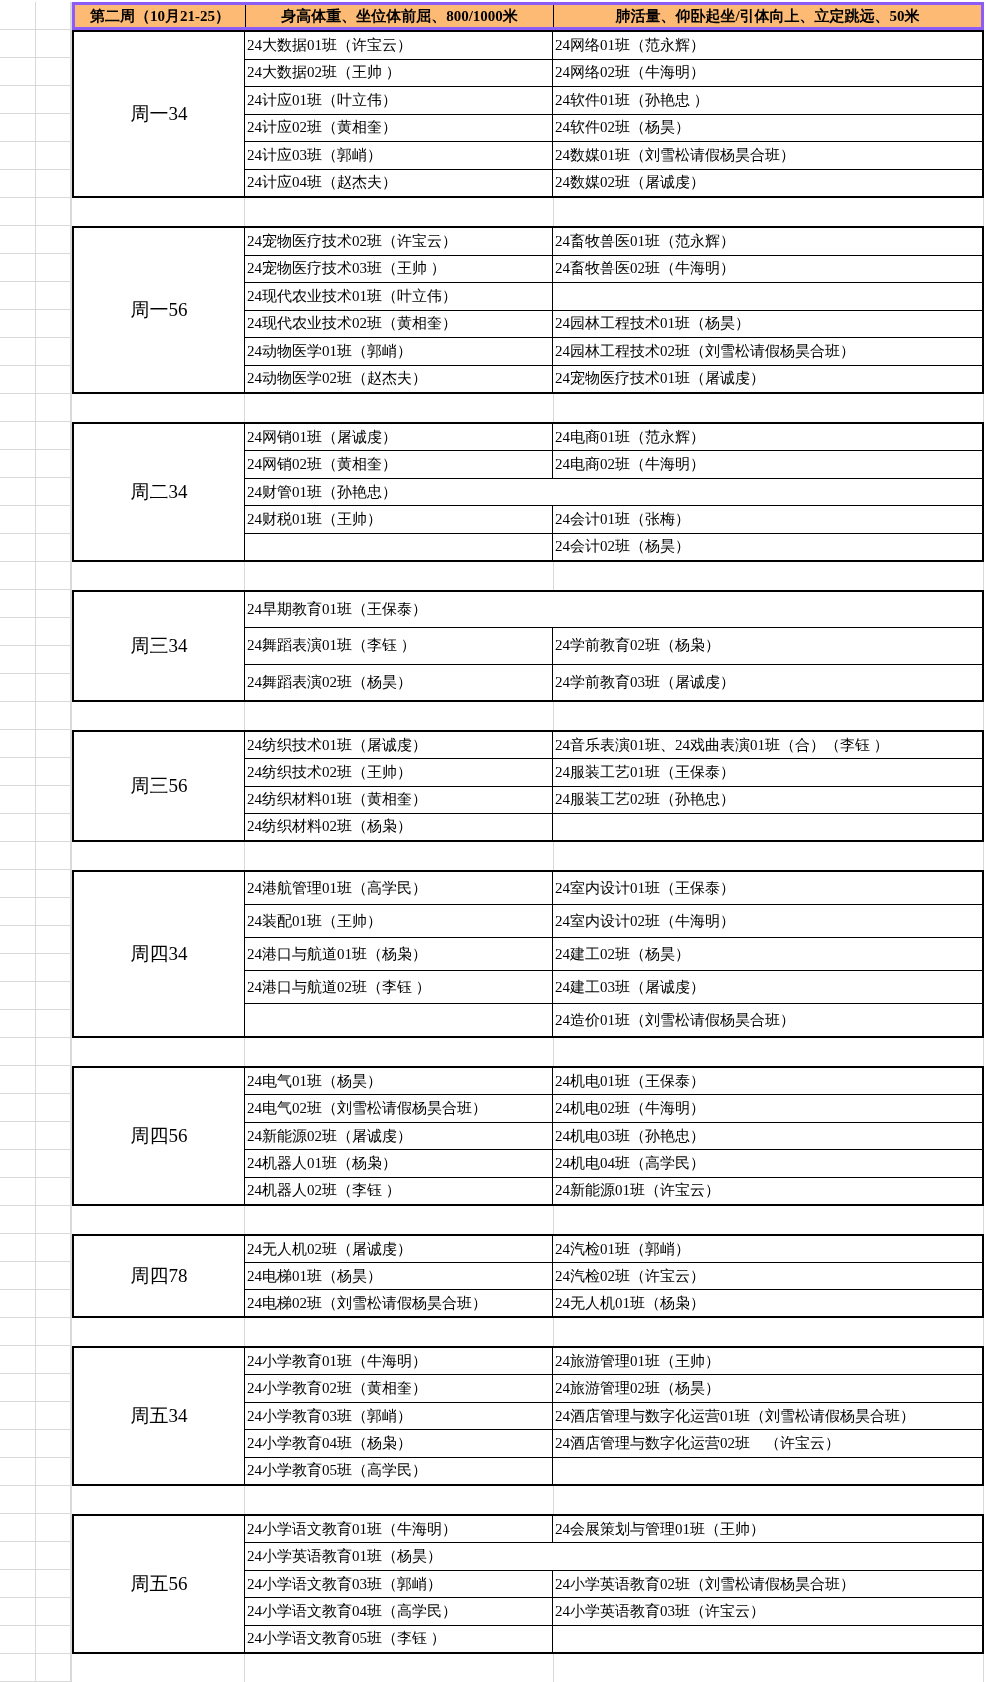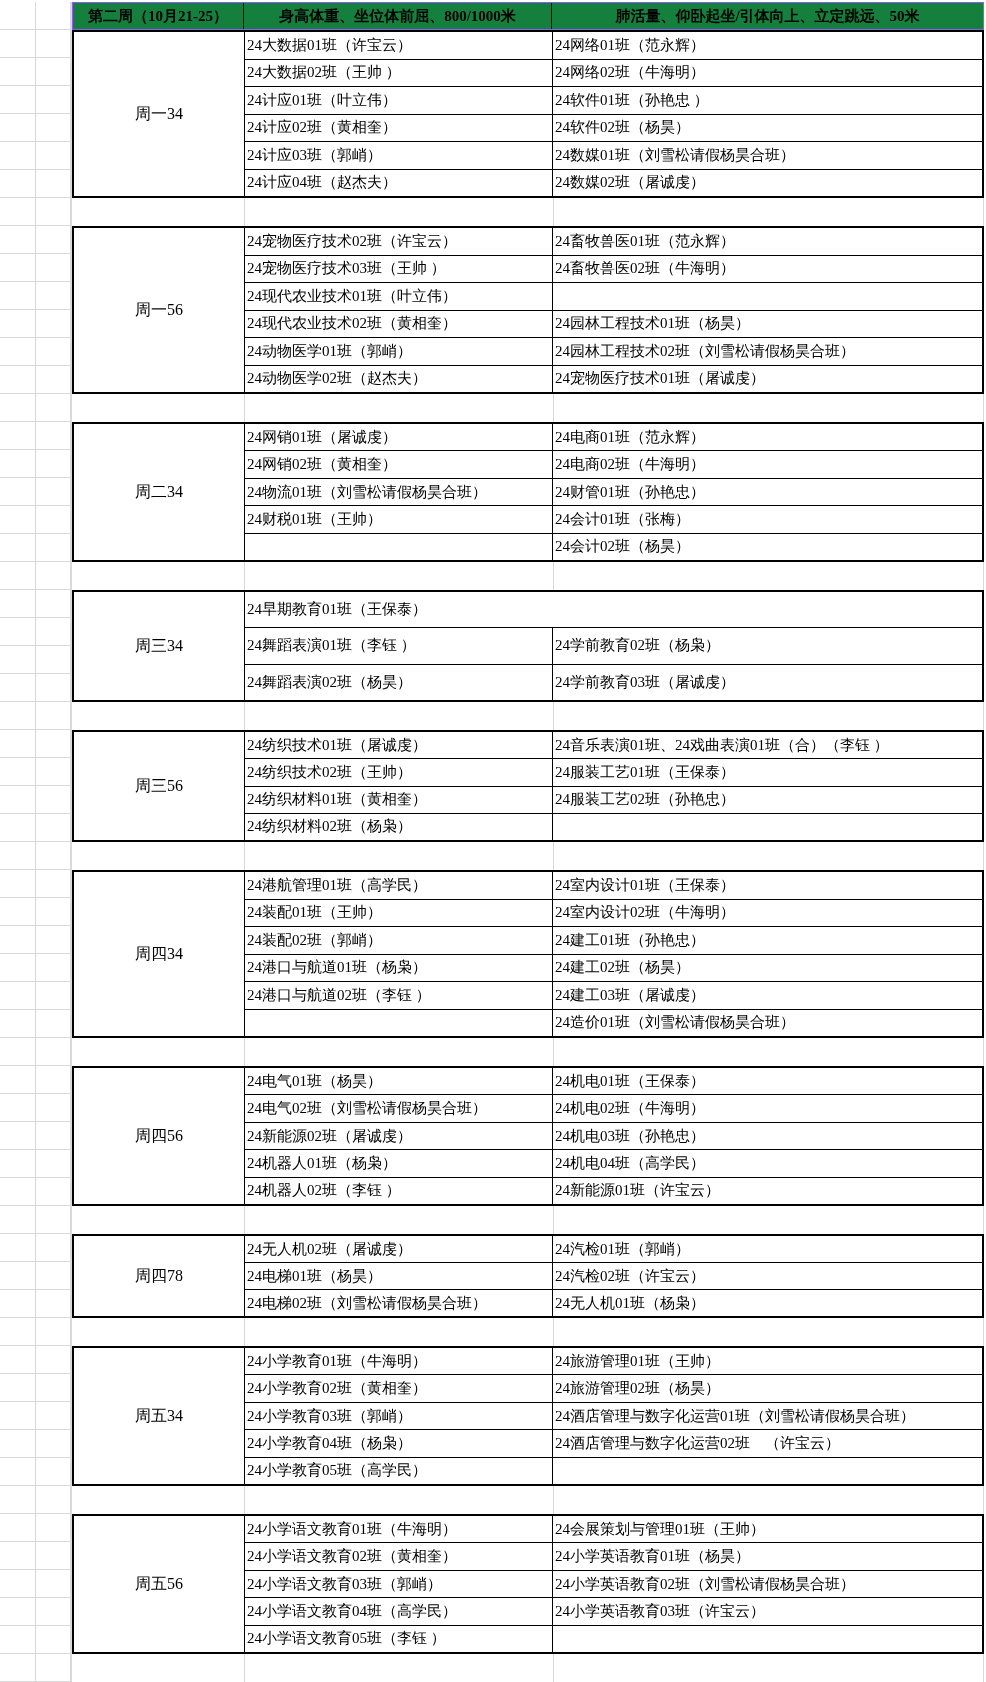--- a/index.html
+++ b/index.html
@@ -15,41 +15,41 @@
       linear-gradient(to right,transparent 0 35px,#d9d9d9 35px 36px,transparent 36px),
       linear-gradient(to right,transparent 0 70px,#d9d9d9 70px 71px,transparent 71px),
       repeating-linear-gradient(to bottom,transparent 0 27px,#d9d9d9 27px 28px);
   }
   
   .vline{position:absolute;top:2px;bottom:0;width:1px;background:#d9d9d9;z-index:0;}
   .vline.v1{left:244px;} .vline.v2{left:553px;} .vline.v3{left:983px;} .vline.v0{left:71px;}
 
   .tbl-header{
     position:absolute;left:72px;top:2px;width:912px;height:28px;
-    box-sizing:border-box;border:1px solid #8b5cf6;background:#15803d;
+    box-sizing:border-box;border:3px solid #8b5cf6;background:#fdba74;
     display:flex;z-index:2;
   }
   .tbl-header .hcell{
     display:flex;align-items:center;justify-content:center;
     font-weight:bold;font-size:15px;white-space:nowrap;overflow:hidden;
     box-sizing:border-box;height:100%;
   }
   .hcell.h1{width:171px;border-right:1px solid #000;}
   .hcell.h2{width:308px;border-right:1px solid #000;}
   .hcell.h3{flex:1;}
 
   .section{
     position:absolute;left:72px;width:912px;
     box-sizing:border-box;border:2px solid #000;background:#fff;
     display:flex;z-index:1;
   }
   .sec-label{
     width:171px;box-sizing:border-box;border-right:1px solid #000;
     display:flex;align-items:center;justify-content:center;
-    font-size:16px;white-space:nowrap;
+    font-size:19px;white-space:nowrap;
   }
   .sec-rows{flex:1;display:flex;flex-direction:column;}
   .sec-row{flex:1;display:flex;box-sizing:border-box;border-top:1px solid #000;}
   .sec-row:first-child{border-top:none;}
   .cell{
     box-sizing:border-box;display:flex;align-items:center;
     font-size:15px;white-space:nowrap;overflow:hidden;
     padding-left:2px;
   }
   .cell.cl{width:308px;border-right:1px solid #000;}
@@ -133,21 +133,20 @@
       <div class="sec-rows">
         <div class="sec-row">
           <div class="cell cl">24网销01班（屠诚虔）</div>
           <div class="cell cr">24电商01班（范永辉）</div>
         </div>
         <div class="sec-row">
           <div class="cell cl">24网销02班（黄相奎）</div>
           <div class="cell cr">24电商02班（牛海明）</div>
         </div>
         <div class="sec-row">
-          <div class="cell cl">24物流01班（刘雪松请假杨昊合班）</div>
           <div class="cell cr">24财管01班（孙艳忠）</div>
         </div>
         <div class="sec-row">
           <div class="cell cl">24财税01班（王帅）</div>
           <div class="cell cr">24会计01班（张梅）</div>
         </div>
         <div class="sec-row">
           <div class="cell cl"></div>
           <div class="cell cr">24会计02班（杨昊）</div>
         </div>
@@ -195,24 +194,20 @@
       <div class="sec-rows">
         <div class="sec-row">
           <div class="cell cl">24港航管理01班（高学民）</div>
           <div class="cell cr">24室内设计01班（王保泰）</div>
         </div>
         <div class="sec-row">
           <div class="cell cl">24装配01班（王帅）</div>
           <div class="cell cr">24室内设计02班（牛海明）</div>
         </div>
         <div class="sec-row">
-          <div class="cell cl">24装配02班（郭峭）</div>
-          <div class="cell cr">24建工01班（孙艳忠）</div>
-        </div>
-        <div class="sec-row">
           <div class="cell cl">24港口与航道01班（杨枭）</div>
           <div class="cell cr">24建工02班（杨昊）</div>
         </div>
         <div class="sec-row">
           <div class="cell cl">24港口与航道02班（李钰 ）</div>
           <div class="cell cr">24建工03班（屠诚虔）</div>
         </div>
         <div class="sec-row">
           <div class="cell cl"></div>
           <div class="cell cr">24造价01班（刘雪松请假杨昊合班）</div>
@@ -287,21 +282,20 @@
       </div>
     </div>
     <div class="section" style="top: 1514px; height: 140px;">
       <div class="sec-label">周五56</div>
       <div class="sec-rows">
         <div class="sec-row">
           <div class="cell cl">24小学语文教育01班（牛海明）</div>
           <div class="cell cr">24会展策划与管理01班（王帅）</div>
         </div>
         <div class="sec-row">
-          <div class="cell cl">24小学语文教育02班（黄相奎）</div>
           <div class="cell cr">24小学英语教育01班（杨昊）</div>
         </div>
         <div class="sec-row">
           <div class="cell cl">24小学语文教育03班（郭峭）</div>
           <div class="cell cr">24小学英语教育02班（刘雪松请假杨昊合班）</div>
         </div>
         <div class="sec-row">
           <div class="cell cl">24小学语文教育04班（高学民）</div>
           <div class="cell cr">24小学英语教育03班（许宝云）</div>
         </div>

